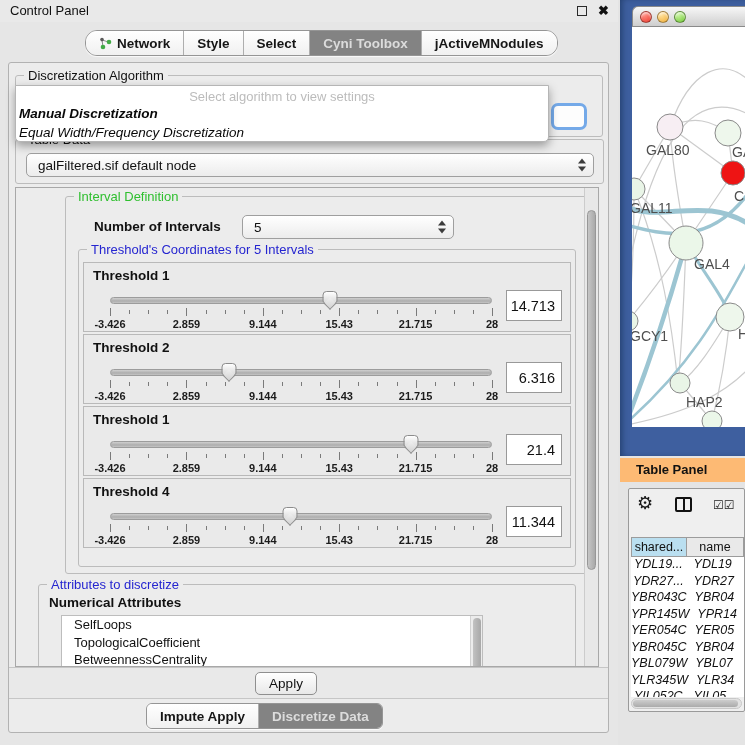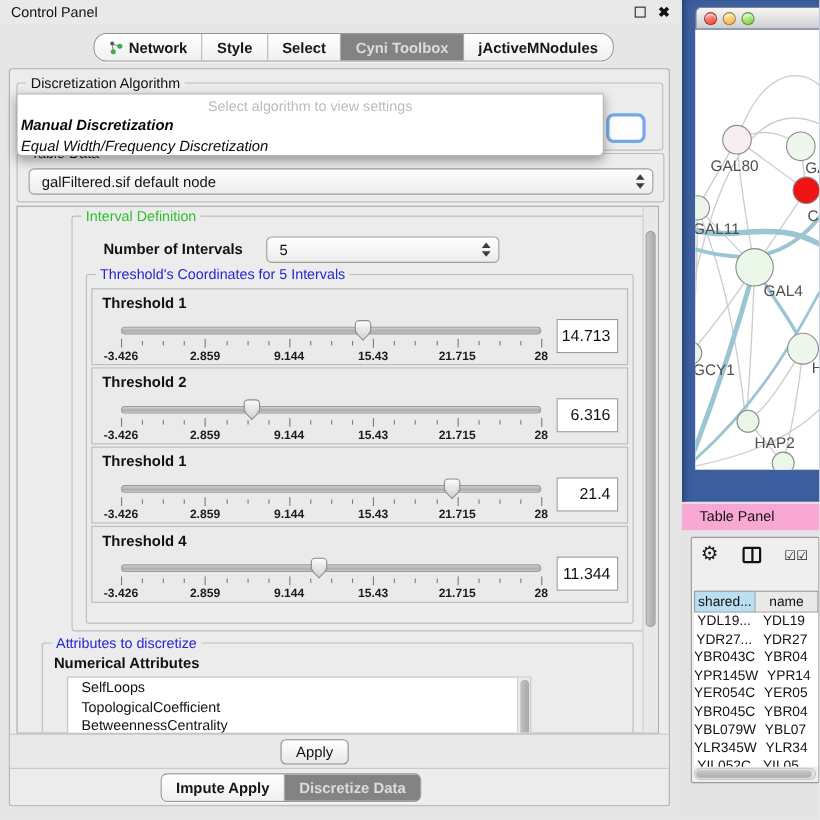--- a/index.html
+++ b/index.html
@@ -85,33 +85,33 @@
   
   .net-window { position:absolute; left:620px; top:0; width:125px; height:456px; background:#3e5f9f; box-shadow:inset 4px 0 6px -2px #24406f; }
   .net-titlebar { position:absolute; left:12px; top:6px; right:0; height:21px; background:linear-gradient(#f7f7f7,#cecece); border:1px solid #8a8a8a; border-right:none; border-top-left-radius:6px; }
   .light { position:absolute; top:4px; width:12px; height:12px; border-radius:50%; border:1px solid rgba(0,0,0,.35); box-shadow:inset 0 2px 2px rgba(255,255,255,.6); }
   .light.red    { left:7px;  background:radial-gradient(circle at 35% 30%, #ff8f84, #ee3b2e); }
   .light.yel    { left:24px; background:radial-gradient(circle at 35% 30%, #ffe09a, #f0ad35); }
   .light.green  { left:41px; background:radial-gradient(circle at 35% 30%, #c8f3a0, #6fc832); }
   .net-canvas { position:absolute; left:12px; top:27px; right:0; height:400px; background:#ffffff; overflow:hidden; }
 
   
-  .tp-bar { position:absolute; left:620px; top:458px; width:125px; height:24px; background:#f9a8d4; font-size:13px; line-height:24px; padding-left:16px; color:#111; }
+  .tp-bar { position:absolute; left:620px; top:458px; width:125px; height:24px; background:#fdba74; font-size:13px; line-height:24px; padding-left:16px; color:#111;font-weight:bold; }
   .tp { position:absolute; left:628px; top:488px; width:117px; height:224px; background:#efefef; border:1px solid #9a9a9a; border-radius:2px; overflow:hidden; }
   .tp-toolbar { position:absolute; left:0; top:0; width:100%; height:34px; }
   .gear { position:absolute; left:8px; top:3px; font-size:18px; color:#1a1a1a; }
   .split-ico { position:absolute; left:46px; top:8px; width:17px; height:15px; border:2px solid #111; border-radius:2px; }
   .split-ico:after { content:""; position:absolute; left:50%; top:0; width:2px; height:100%; background:#111; transform:translateX(-50%); }
   .checks { position:absolute; left:84px; top:9px; font-size:12px; letter-spacing:0; color:#222; }
   .tp-header { position:absolute; left:2px; top:48px; right:0; height:20px; display:flex; }
   .tp-hc { height:100%; font-size:12.5px; line-height:19px; text-align:center; border:1px solid #9c9c9c; overflow:hidden; white-space:nowrap; }
   .tp-hc.c1 { width:78px; background:#badff0; }
   .tp-hc.c2 { width:80px; background:#e9e9e9; border-left:none; }
   #tp-rows { position:absolute; left:2px; top:68px; right:0; bottom:14px; background:#ffffff; overflow:hidden; }
-  .tp-row { display:flex; height:16.5px; }
+  .tp-row { display:flex; height:16.5px;font-style:italic; }
   .tp-c1 { width:78px; font-size:12.5px; text-align:center; white-space:nowrap; overflow:visible; }
   .tp-c2 { width:80px; font-size:12.5px; padding-left:8px; white-space:nowrap; }
   .tp-hscroll { position:absolute; left:2px; right:2px; bottom:2px; height:11px; background:#e2e2e2; border:1px solid #c8c8c8; border-radius:6px; }
   .tp-hscroll .thumb { position:absolute; left:1px; top:1px; width:96%; height:7px; border-radius:4px; background:linear-gradient(#cdcdcd,#ababab); }
 </style>
 </head>
 <body>
 
 <div id="app">
 

